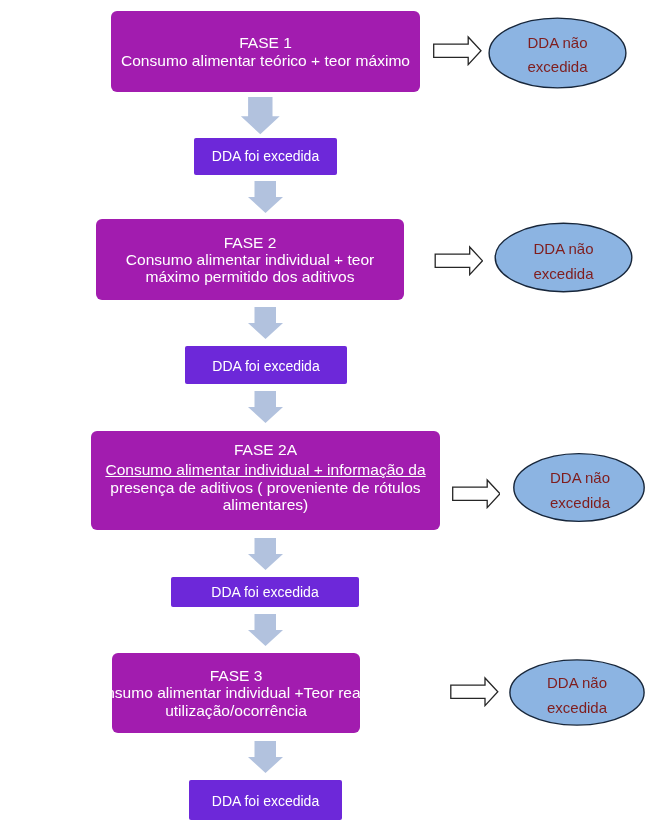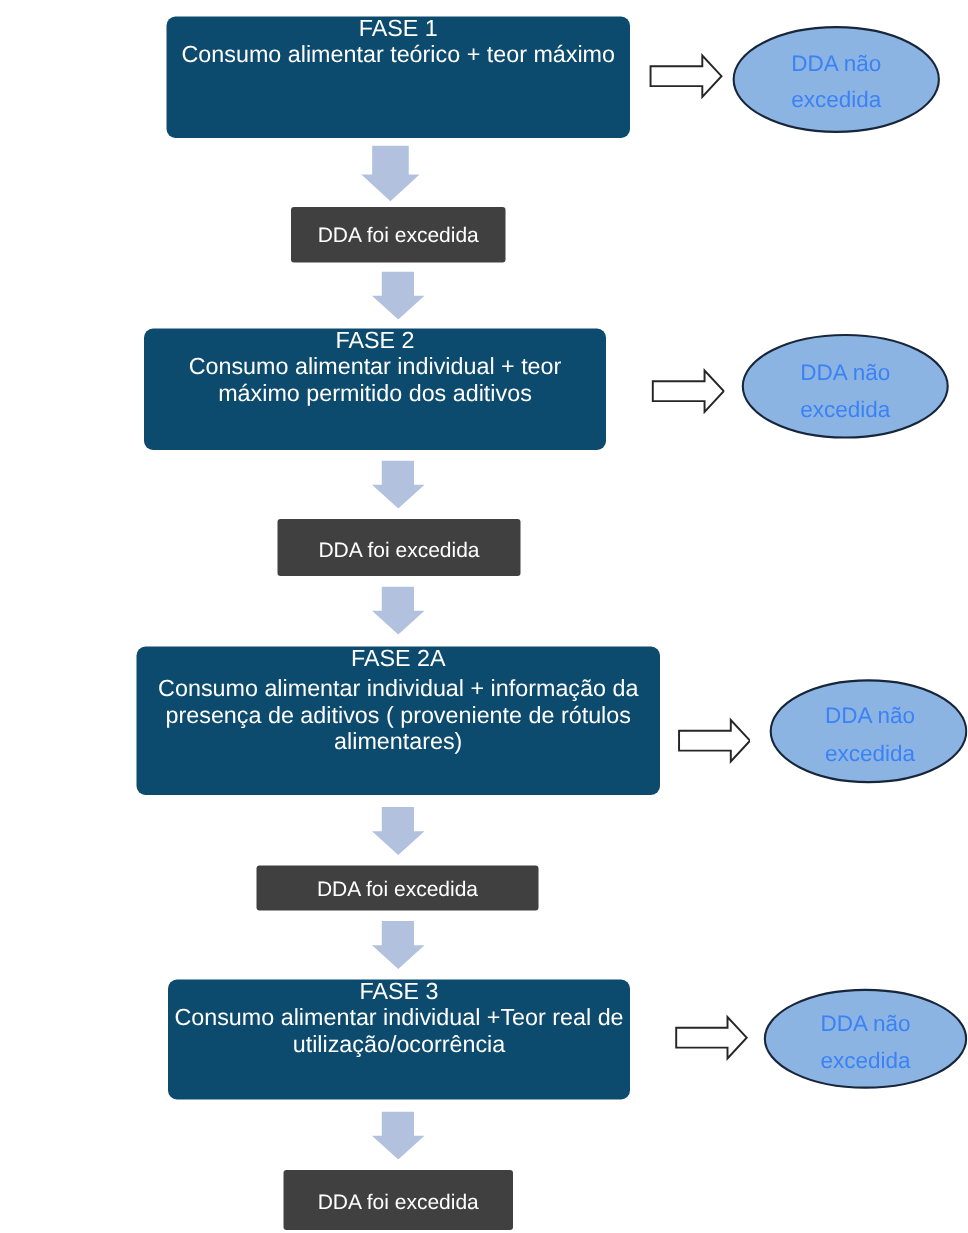--- a/index.html
+++ b/index.html
@@ -1,29 +1,29 @@
 <!DOCTYPE html>
 <html><head>
 <meta charset="utf-8">
 <style>
   html,body{margin:0;padding:0;background:#ffffff;}
   body{width:645px;height:822px;overflow:hidden;font-family:"Liberation Sans",sans-serif;}
   #stage{position:relative;width:645px;height:822px;background:#fff;}
-  .phase-box{position:absolute;background:#0c4a6e;border-radius:6px;color:#fff;
-    display:flex;flex-direction:column;align-items:center;justify-content:flex-start;
+  .phase-box{position:absolute;background:#a21caf;border-radius:6px;color:#fff;
+    display:flex;flex-direction:column;align-items:center;justify-content:center;
     font-family:"Liberation Sans",sans-serif;font-size:15.55px;line-height:17.3px;text-align:center;}
   .phase-line{display:block;white-space:nowrap;}
-  .para-gap{margin-top:3px;}
-  .step-box{position:absolute;background:#404040;border-radius:2px;color:#fff;
+  .para-gap{margin-top:3px;text-decoration:underline;}
+  .step-box{position:absolute;background:#6d28d9;border-radius:2px;color:#fff;
     display:flex;align-items:center;justify-content:center;
     font-family:"Liberation Sans",sans-serif;font-size:14px;text-align:center;}
   .ellipse{position:absolute;}
   .ell-text{position:absolute;left:0;top:0;width:100%;height:100%;
     display:flex;flex-direction:column;align-items:center;justify-content:center;
-    color:#3b82f6;font-family:"Liberation Sans",sans-serif;font-size:15px;line-height:24.4px;text-align:center;}
+    color:#7f1d1d;font-family:"Liberation Sans",sans-serif;font-size:15px;line-height:24.4px;text-align:center;}
   .down-arrow{position:absolute;}
   .right-arrow{position:absolute;}
 </style>
 </head>
 <body>
 
 <div id="stage">
 
   <div class="phase-box" id="fase-1" style="left:111px;top:11px;width:309px;height:81px;">
     <span class="phase-line">FASE 1</span>
@@ -108,21 +108,21 @@
   </svg>
 
   <div class="step-box" id="step-3" style="left:171px;top:577px;width:188px;height:30px;">
     <span>DDA foi excedida</span>
   </div>
 
   <svg class="down-arrow" id="da6" style="left:248px;top:614.2px;" width="35" height="32" viewBox="0 0 35 32">
     <path d="M6.5 0 H28.0 V16.1 H35.0 L17.5 32.0 L0 16.1 H6.5 Z" fill="#B2C2DE"></path>
   </svg>
 
-  <div class="phase-box" id="fase-3" style="left:112px;top:653px;width:308px;height:80px;">
+  <div class="phase-box" id="fase-3" style="left:112px;top:653px;width:248px;height:80px;">
     <span class="phase-line">FASE 3</span>
     <span class="phase-line">Consumo alimentar individual +Teor real de</span>
     <span class="phase-line">utilização/ocorrência</span>
   </div>
 
   <svg class="right-arrow" id="ra4" style="left:449px;top:676px;" width="50" height="32" viewBox="0 0 50 32">
     <path d="M1.8 9.2 H36.0 V2.0 L48.8 15.8 L36.0 29.6 V22.4 H1.8 Z" fill="#ffffff" stroke="#262626" stroke-width="1.3" stroke-linejoin="miter"></path>
   </svg>
 
   <svg class="ellipse" id="el4" style="left:508px;top:658px;" width="138" height="69" viewBox="0 0 138 69">

